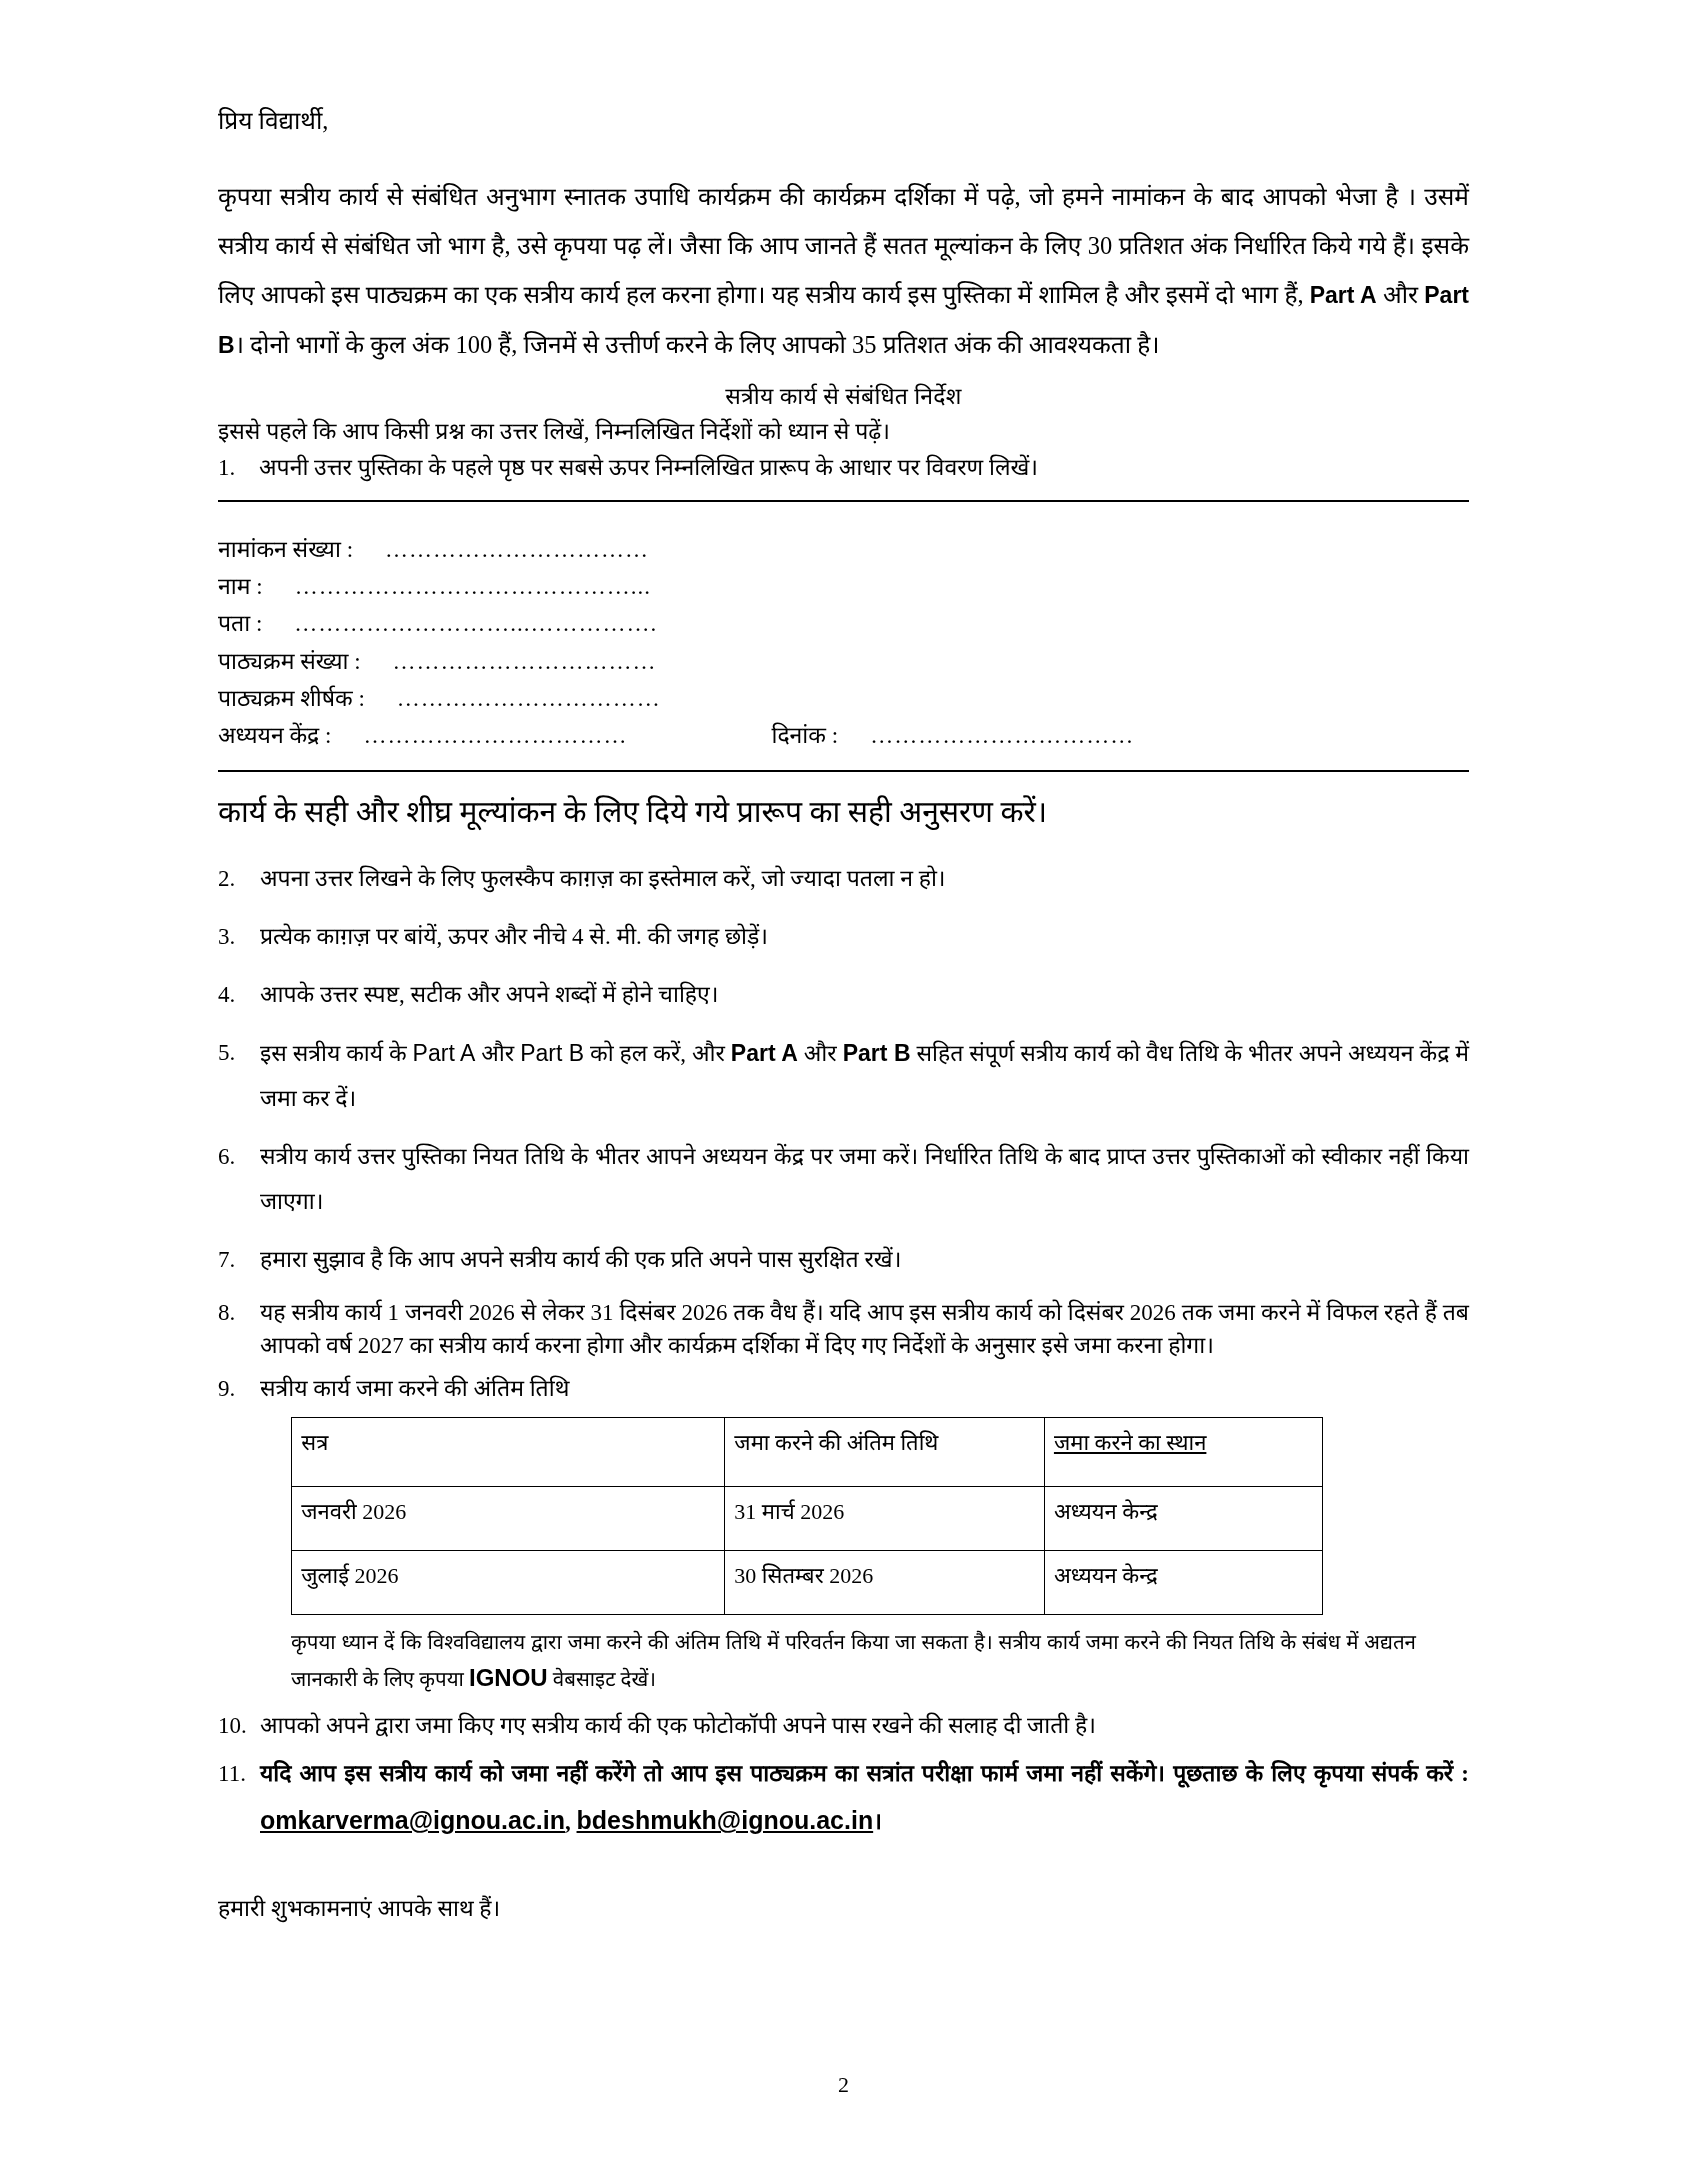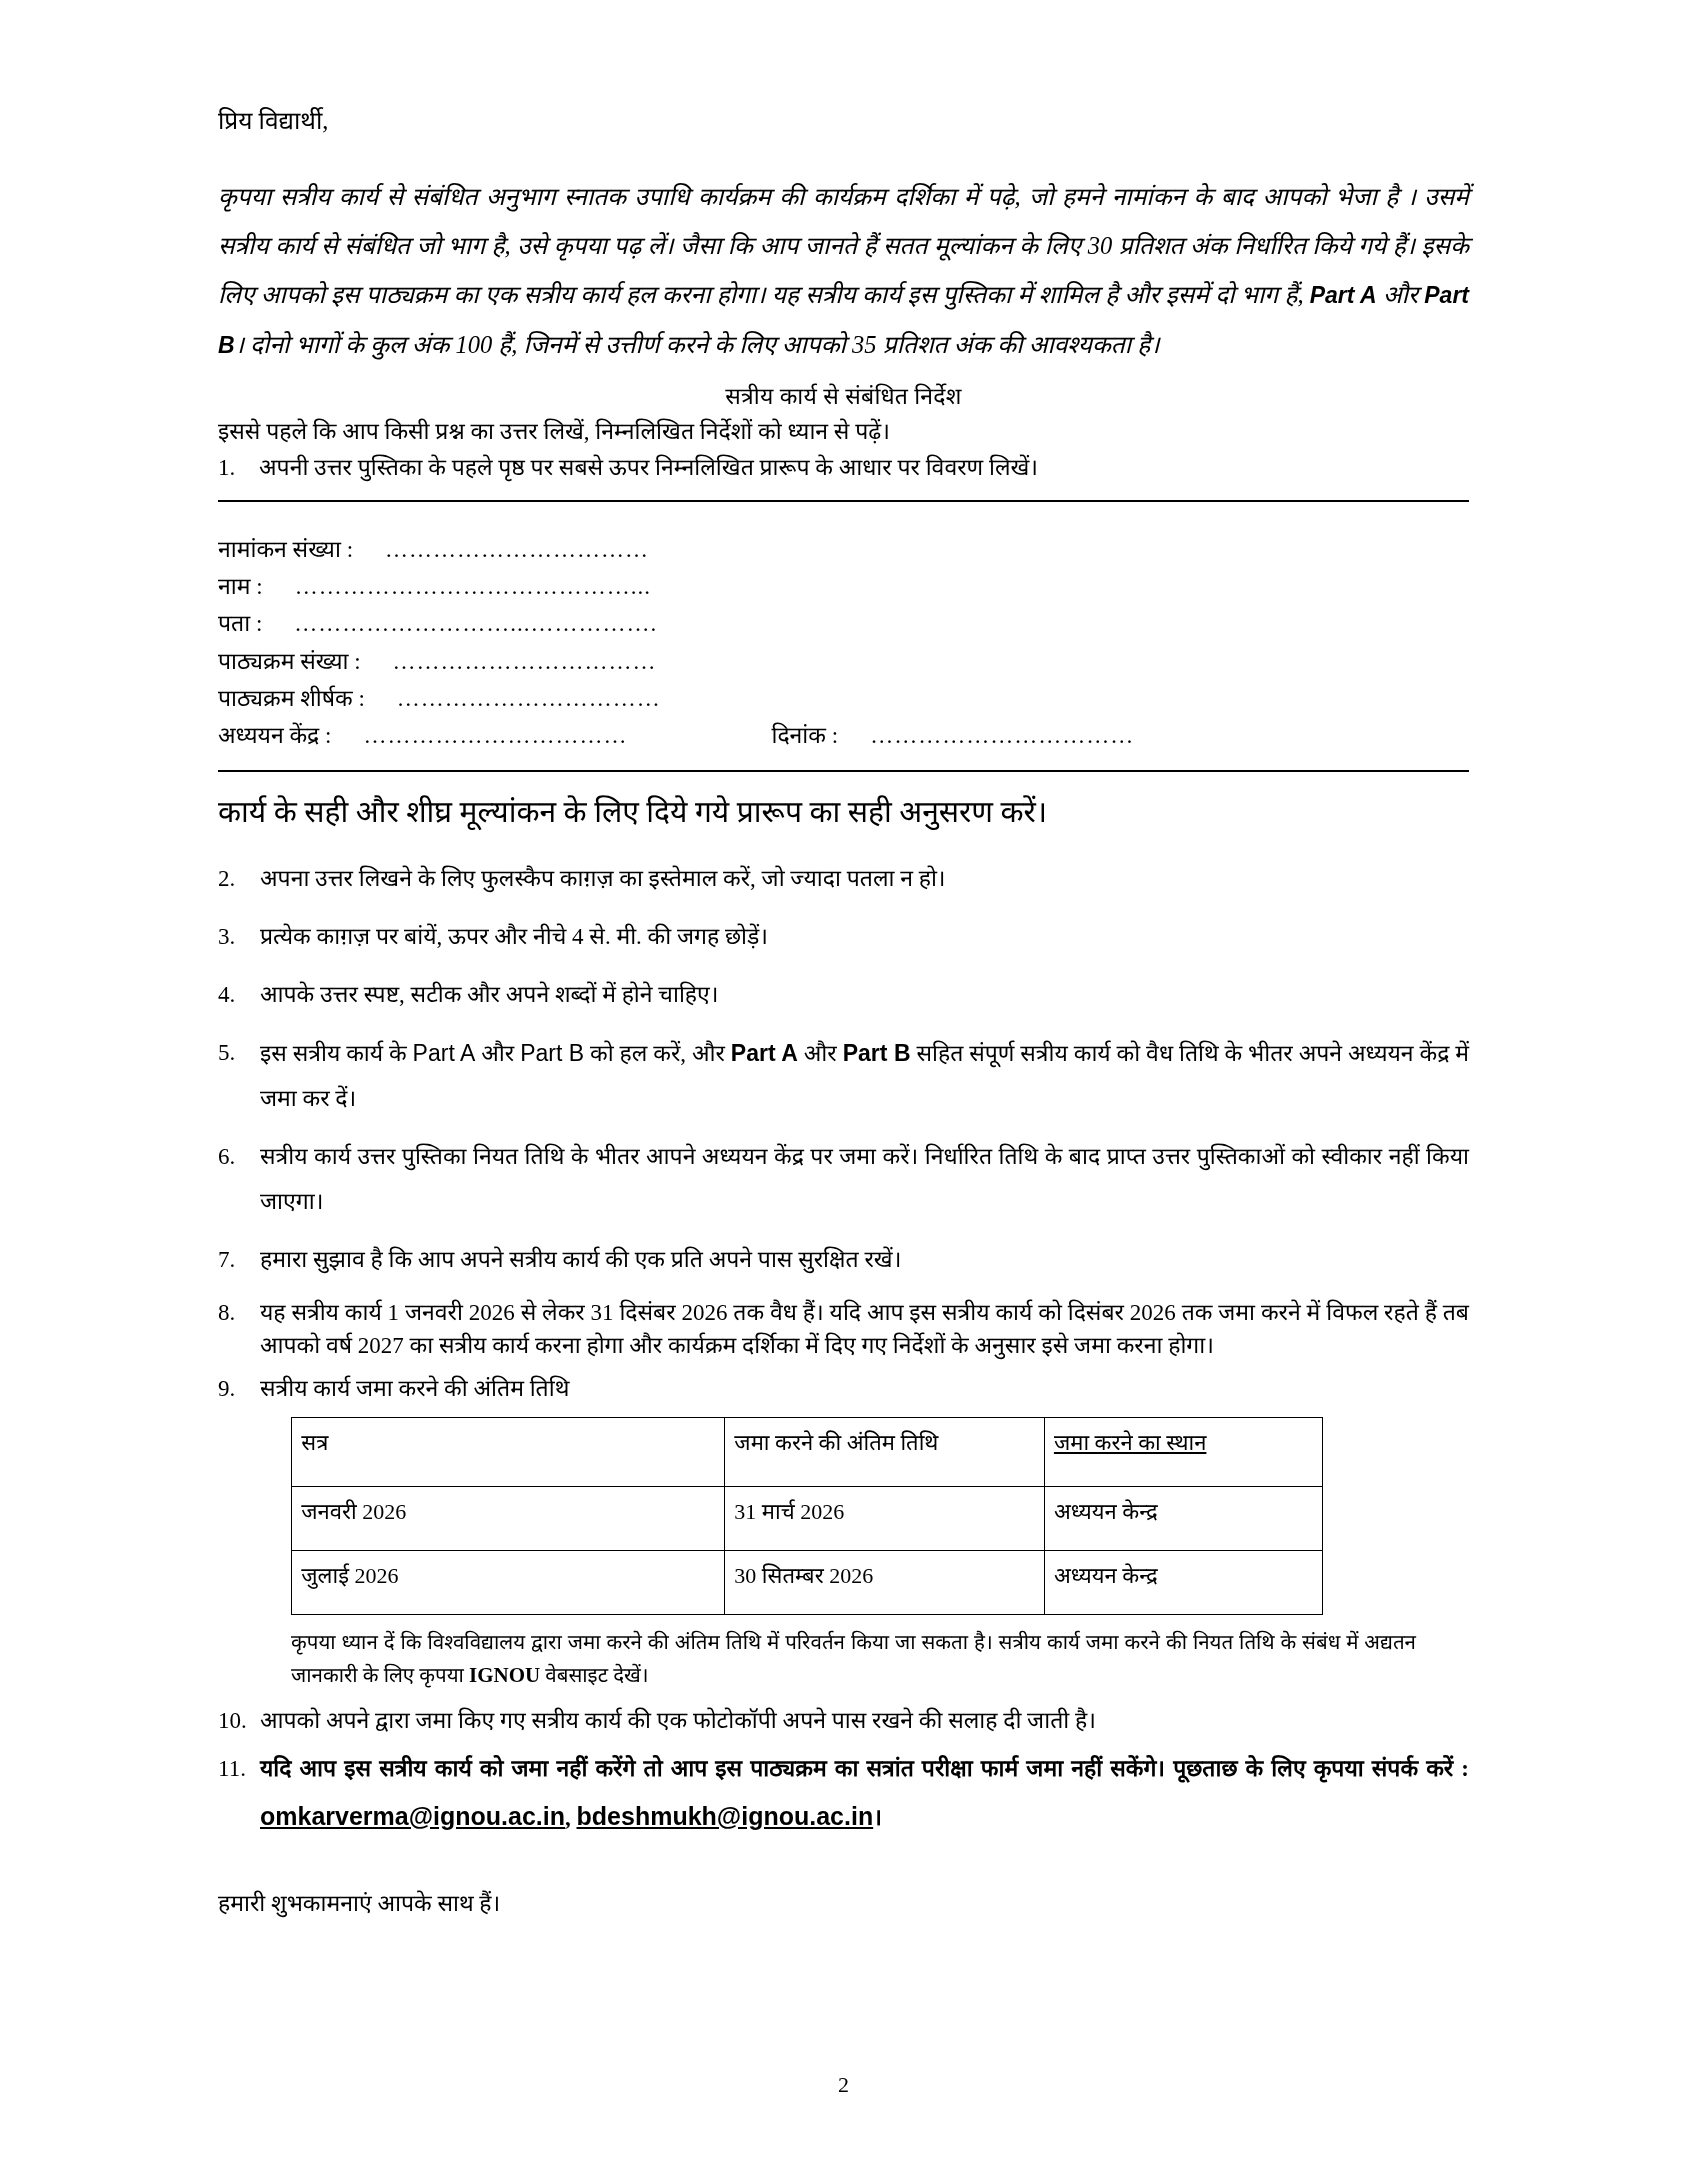--- a/index.html
+++ b/index.html
@@ -30,21 +30,20 @@
     line-height: 1.0;
     margin: 0 0 38px 0;
     font-family: Liberation Serif, serif;
   }
   .intro {
     font-size: 24.5px;
     line-height: 2.02;
     text-align: justify;
     text-justify: inter-word;
     margin: 0 0 14.6px 0;
-    font-style: italic;
   }
   .intro b, .bold-latin {
     font-family: "Liberation Sans", "DejaVu Sans", sans-serif;
     font-weight: bold;
     font-size: 23px;
   }
 
   
   .doc-heading {
     text-align: center;
@@ -164,23 +163,23 @@
 
   .table-note {
     margin: 10.6px 0 12px 73px;
     font-size: 20.5px;
     line-height: 1.6;
     text-align: justify;
     text-justify: inter-word;
     width: 1125px;
   }
   .table-note .latin-bold {
-    font-family: Liberation Serif, serif;
-    font-weight: bold;
-    font-size: 21px;
+    font-family: Liberation Sans, sans-serif;
+    font-weight: bold;
+    font-size: 24px;
   }
 
   .email-link {
     text-decoration: underline;
     font-family: "Liberation Sans", "DejaVu Sans", sans-serif;
     font-weight: bold;
     font-size: 25px;
   }
 
   .closing {

